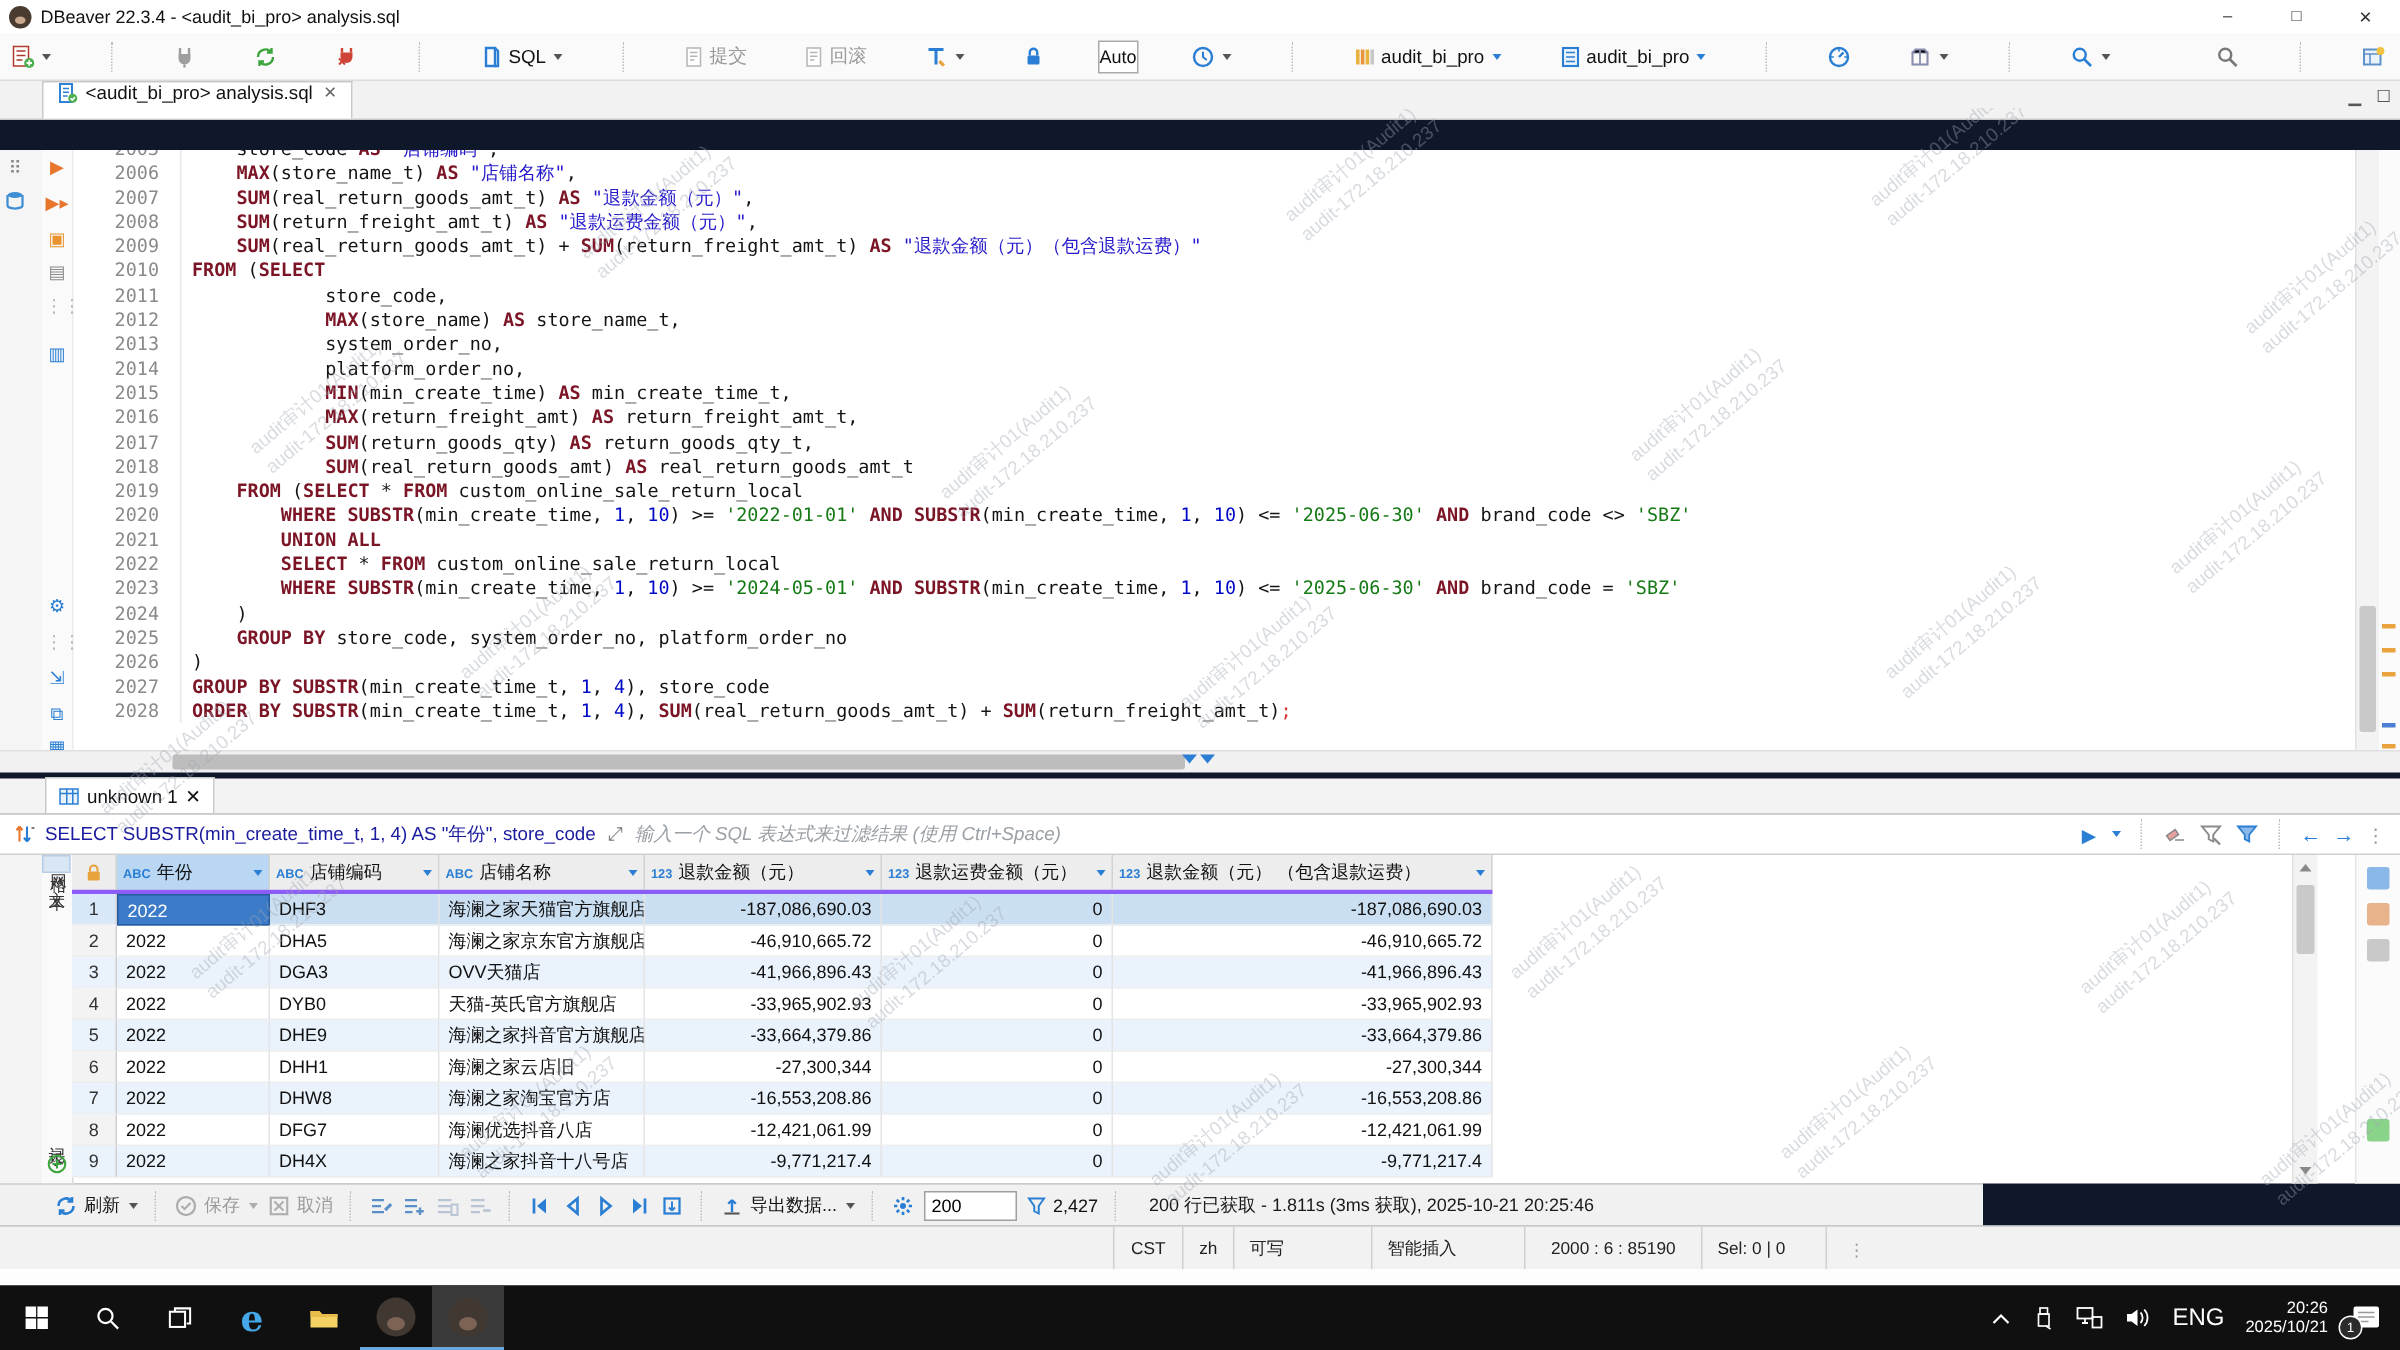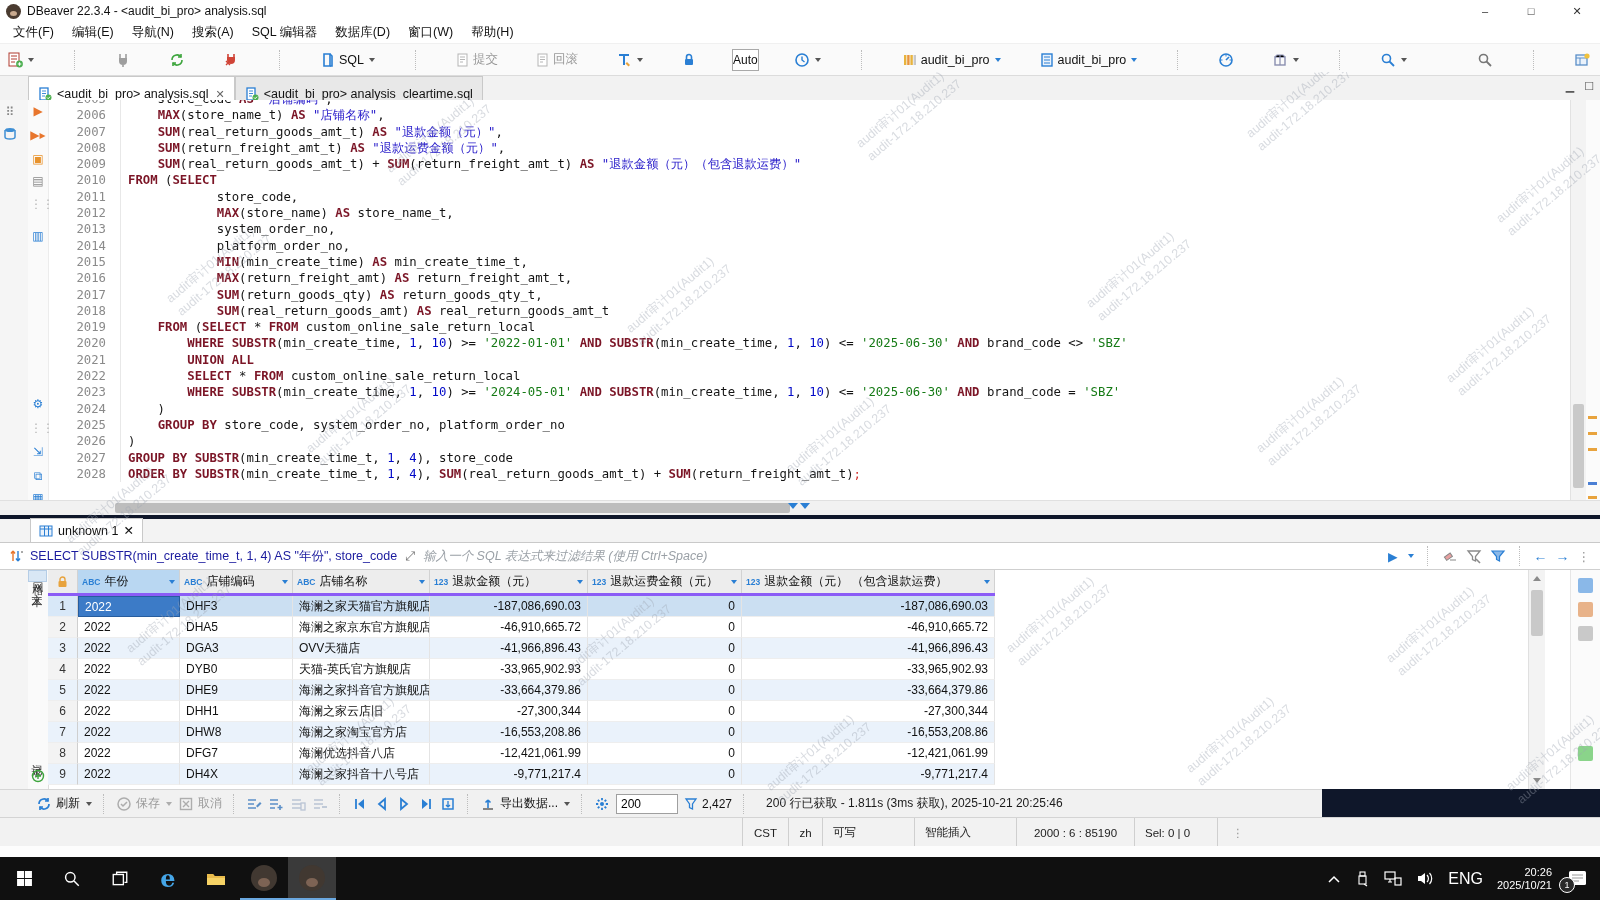--- a/index.html
+++ b/index.html
@@ -20,21 +20,21 @@
   .tbtn{display:flex;align-items:center;gap:3px;padding:2px 3px;border-radius:2px;}
   .tri{width:0;height:0;border-left:3.5px solid transparent;border-right:3.5px solid transparent;border-top:4.5px solid #555;margin-left:2px;}
   .tri.blue{border-top-color:#2a7fd4;}
   .dis{color:#9a9a9a;}
   .autobox{width:62px;height:20px;border:1px solid #a9a9a9;background:#fff;display:flex;align-items:center;justify-content:center;font-size:12px;}
   .tb-label{white-space:nowrap;}
   .ico16{width:16px;height:16px;display:inline-block;vertical-align:middle;}
   .ico14{width:14px;height:14px;display:inline-block;}
   
   .tabbar{height:25px;display:flex;align-items:flex-end;background:#f2f2f2;border-bottom:1px solid #c9c9c9;padding-left:28px;position:relative;}
-  .etab{display:flex;align-items:flex-end;gap:5px;height:24px;padding:0 9px;font-size:12.5px;background:#e8e8e8;border:1px solid #c9c9c9;border-bottom:none;}
+  .etab{display:flex;align-items:flex-start;gap:5px;height:24px;padding:0 9px;font-size:12.5px;background:#e8e8e8;border:1px solid #c9c9c9;border-bottom:none;}
   .etab.active{background:#fff;font-weight:normal;}
   .etab .x{color:#666;font-size:11px;margin-left:2px;}
   .tab-minmax{position:absolute;right:6px;top:4px;display:flex;gap:10px;color:#555;font-size:11px;}
   
   .editor{position:absolute;left:0;top:100px;width:1600px;height:400px;background:#fff;}
   .rail0{position:absolute;left:0;top:0;width:28px;height:400px;background:#f5f5f5;border-right:1px solid #e3e3e3;}
   .rail1{position:absolute;left:28px;top:0;width:20px;height:400px;background:#fafafa;border-right:1px solid #ececec;}
   .rail-ico{position:absolute;left:2px;width:16px;height:16px;text-align:center;font-size:12px;line-height:16px;}
   .code-view{position:absolute;left:48px;top:0;right:30px;bottom:0;overflow:hidden;}
   .code-inner{margin-top:-9px;font-family:"DejaVu Sans Mono",monospace;font-size:12.3px;line-height:16.3px;white-space:pre;}
@@ -131,30 +131,20 @@
   <div class="titlebar">
     <span class="app-ico"></span>
     <span>DBeaver 22.3.4 - &lt;audit_bi_pro&gt; analysis.sql</span>
     <div class="win-controls">
       <span class="wc">–</span>
       <span class="wc">□</span>
       <span class="wc">✕</span>
     </div>
   </div>
 
-  <div class="menubar">
-    <span class="menu-item">文件(F)</span>
-    <span class="menu-item">编辑(E)</span>
-    <span class="menu-item">导航(N)</span>
-    <span class="menu-item">搜索(A)</span>
-    <span class="menu-item">SQL 编辑器</span>
-    <span class="menu-item">数据库(D)</span>
-    <span class="menu-item">窗口(W)</span>
-    <span class="menu-item">帮助(H)</span>
-  </div>
 
   <div class="toolbar">
     <span class="tbtn">
       <svg class="ico16" viewBox="0 0 16 16">
           <rect x="2" y="1" width="10" height="13" fill="#fff" stroke="#b03a2e"></rect>
           <path d="M4 4h6M4 7h6M4 10h4" stroke="#b03a2e" stroke-width="1"></path>
           <circle cx="12.5" cy="12" r="3.4" fill="#4caf50"></circle>
           <path d="M12.5 10.2v3.6M10.7 12h3.6" stroke="#fff" stroke-width="1.2"></path>
         </svg>
       <span class="tri"></span>
@@ -291,29 +281,20 @@
   <div class="tabbar">
     <div class="etab active">
       <svg class="ico14" viewBox="0 0 14 14">
           <rect x="2" y="1" width="8" height="12" fill="#fff" stroke="#2a7fd4" stroke-width="1.3"></rect>
           <path d="M4 4h4M4 6.5h4M4 9h3" stroke="#2a7fd4" stroke-width="0.9"></path>
           <circle cx="10.5" cy="10.5" r="3" fill="#4caf50"></circle>
           <path d="M9 10.5l1.2 1.2 1.8-2" stroke="#fff" fill="none"></path>
         </svg>
       <span>&lt;audit_bi_pro&gt; analysis.sql</span>
       <span class="x">✕</span>
-    </div>
-    <div class="etab">
-      <svg class="ico14" viewBox="0 0 14 14">
-          <rect x="2" y="1" width="8" height="12" fill="#fff" stroke="#2a7fd4" stroke-width="1.3"></rect>
-          <path d="M4 4h4M4 6.5h4M4 9h3" stroke="#2a7fd4" stroke-width="0.9"></path>
-          <circle cx="10.5" cy="10.5" r="3" fill="#4caf50"></circle>
-          <path d="M9 10.5l1.2 1.2 1.8-2" stroke="#fff" fill="none"></path>
-        </svg>
-      <span>&lt;audit_bi_pro&gt; analysis_cleartime.sql</span>
     </div>
     <div class="tab-minmax">
       <span>▁</span>
       <span>☐</span>
     </div>
   </div>
 
   <div class="editor">
     <div class="rail0">
       <span class="rail-ico" style="top:4px;color:#888;">⠿</span>

